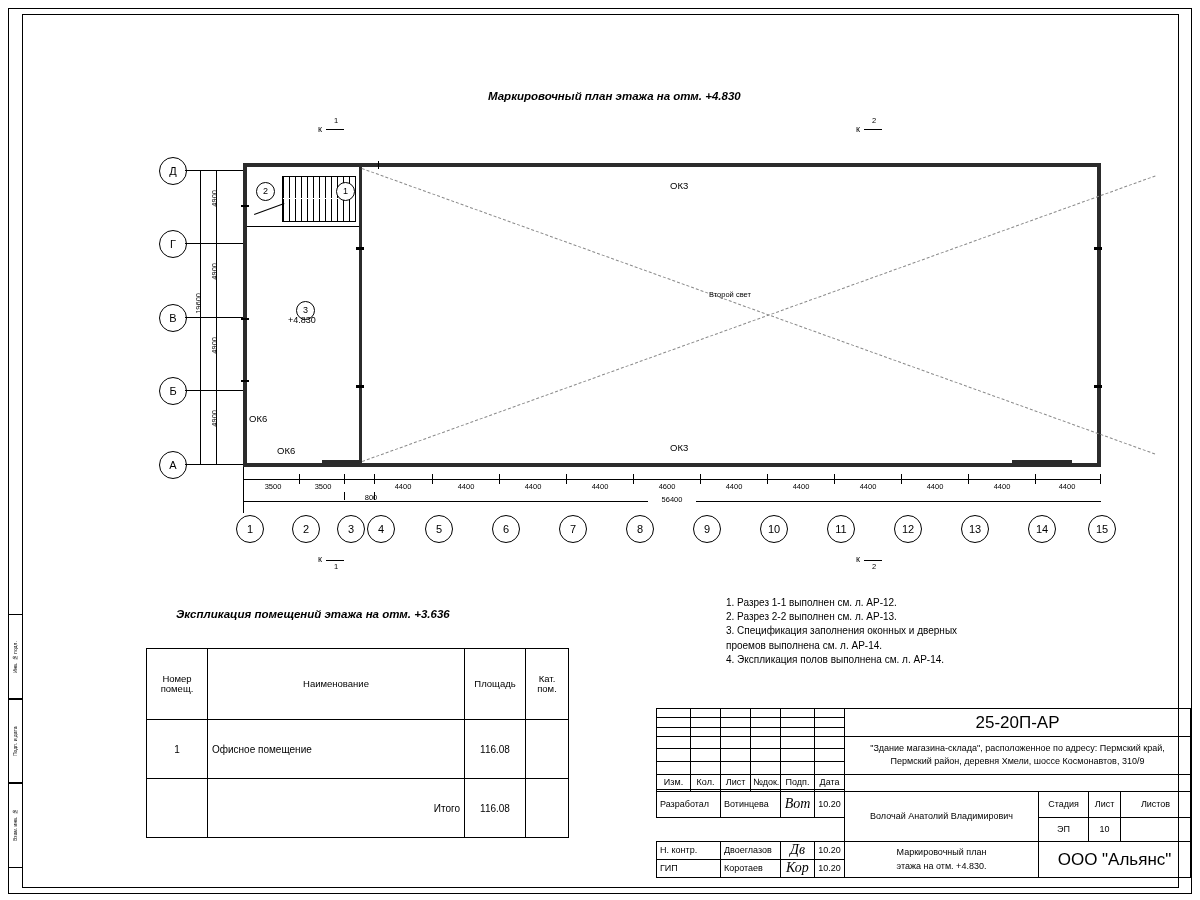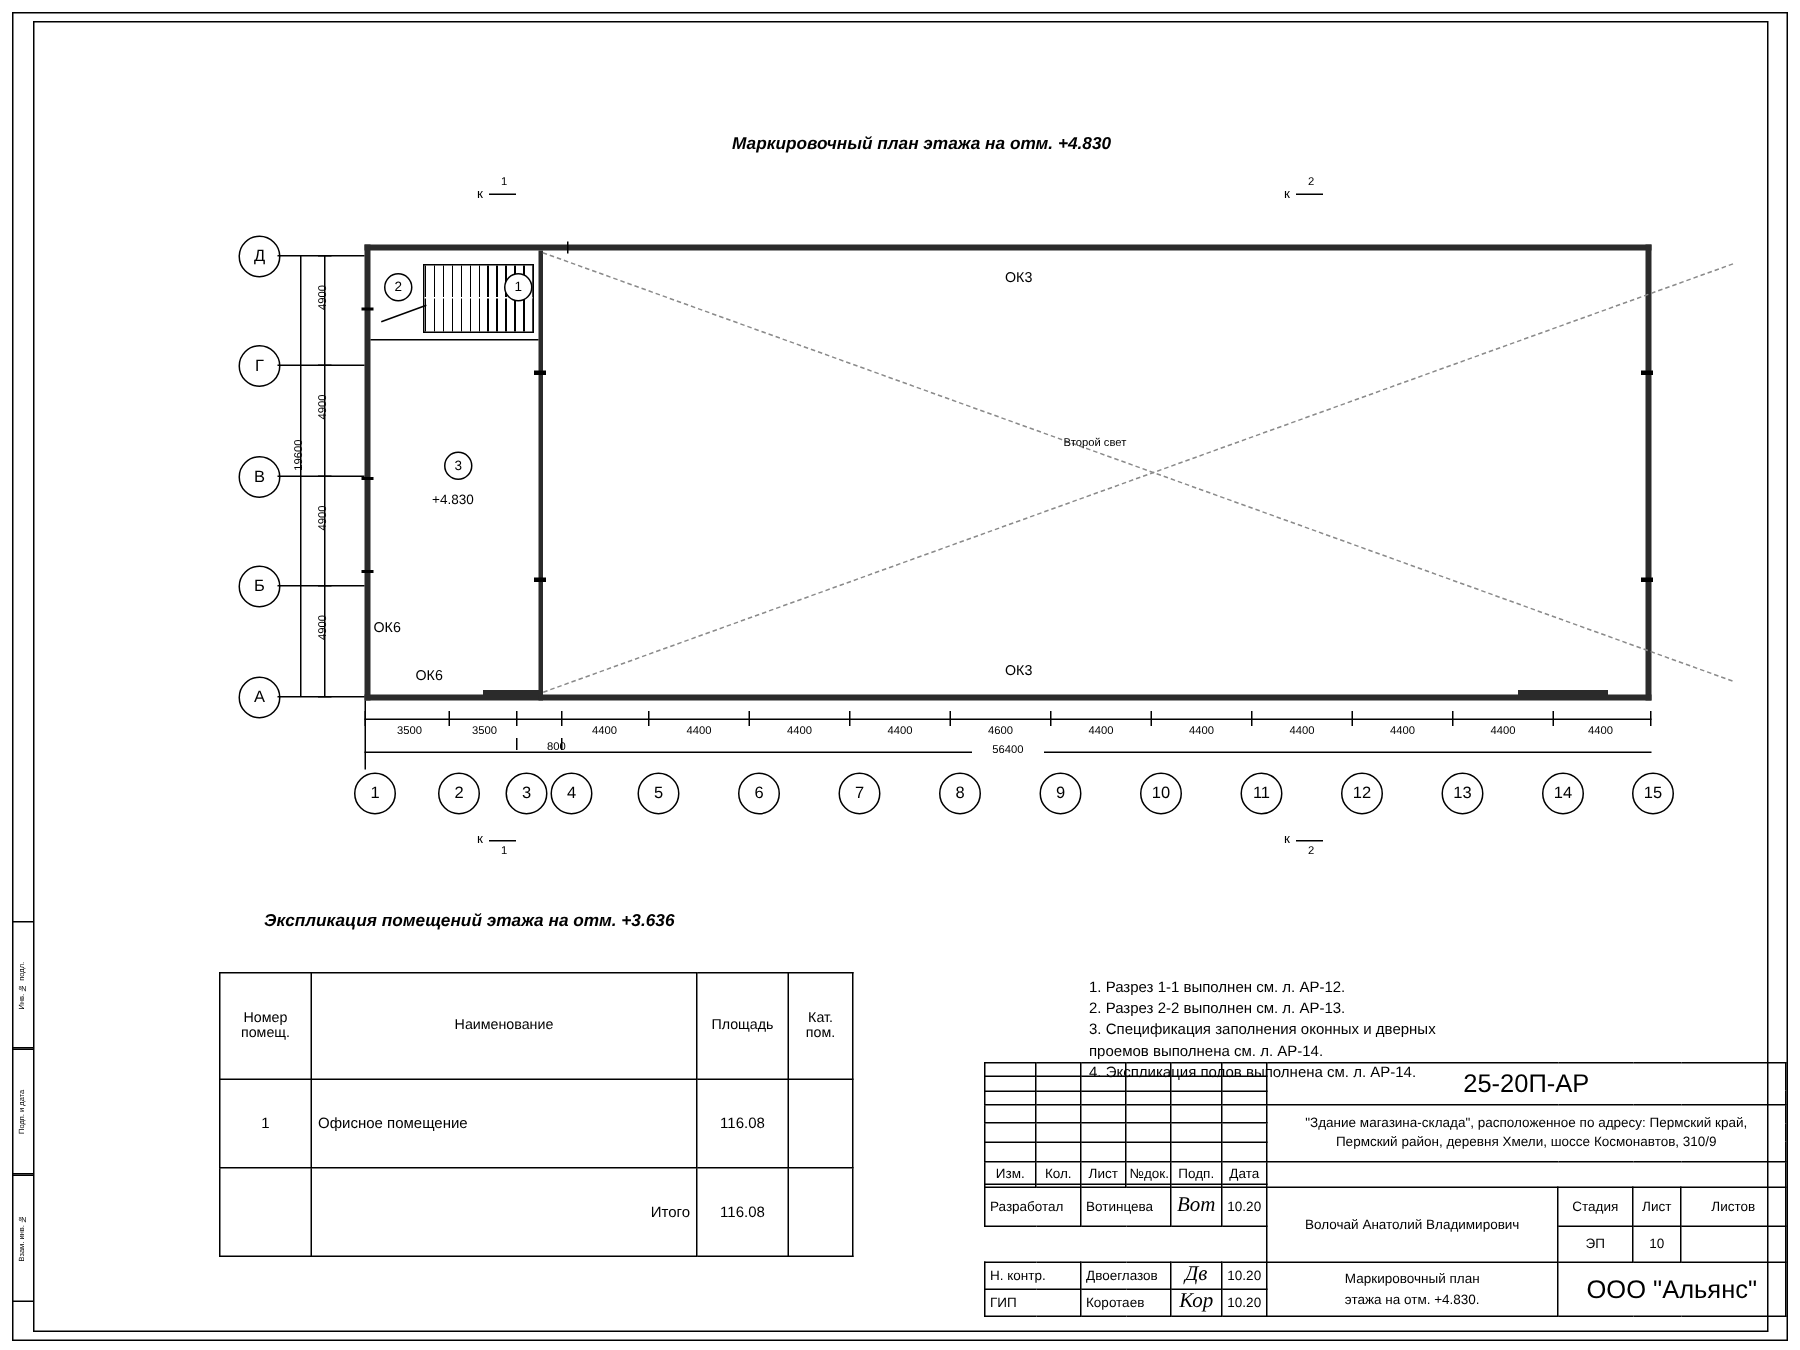--- a/index.html
+++ b/index.html
@@ -145,21 +145,21 @@
     padding: 16px 4px;
     font-weight: normal;
   }
   table.expl th {
     text-align: center;
     font-size: 9.5px;
     line-height: 1.1;
   }
   .notes {
     position: absolute;
-    left: 726px; top: 652px;
+    left: 726px; top: 596px;
     font-size: 10px;
     line-height: 1.42;
   }
   
   .stamp {
     position: absolute;
     left: 656px; top: 708px;
     width: 534px; height: 170px;
   }
   .stamp table {
@@ -224,21 +224,21 @@
       <div style="position:absolute; left:0; top:0; width:72px; height:44px;
         background:repeating-linear-gradient(to right, #000 0 1px, transparent 1px 6px);"></div>
       <div style="position:absolute; left:0; top:21px; width:72px; height:1px; background:#fff;"></div>
     </div>
     <div class="thin" style="left:254px; top:214px; width:32px; height:1px; transform:rotate(-20deg); transform-origin:0 0;"></div>
 
     <div class="room-circle" style="left:256px; top:182px;">2</div>
     <div class="room-circle" style="left:336px; top:182px;">1</div>
 
     <div class="room-circle" style="left:296px; top:301px;">3</div>
-    <div class="lbl" style="left:288px; top:328px; font-size:9px;">+4.830</div>
+    <div class="lbl" style="left:288px; top:315px; font-size:9px;">+4.830</div>
 
     <div class="dash-line" style="left:362px; top:168px; width:843px; transform:rotate(19.8deg);"></div>
     <div class="dash-line" style="left:362px; top:461px; width:843px; transform:rotate(-19.8deg);"></div>
     <div class="lbl-sm" style="left:709px; top:290px;">Второй свет</div>
 
     <div class="lbl" style="left:670px; top:180px;">ОК3</div>
     <div class="lbl" style="left:670px; top:442px;">ОК3</div>
     <div class="lbl" style="left:249px; top:413px;">ОК6</div>
     <div class="lbl" style="left:277px; top:445px;">ОК6</div>
 

